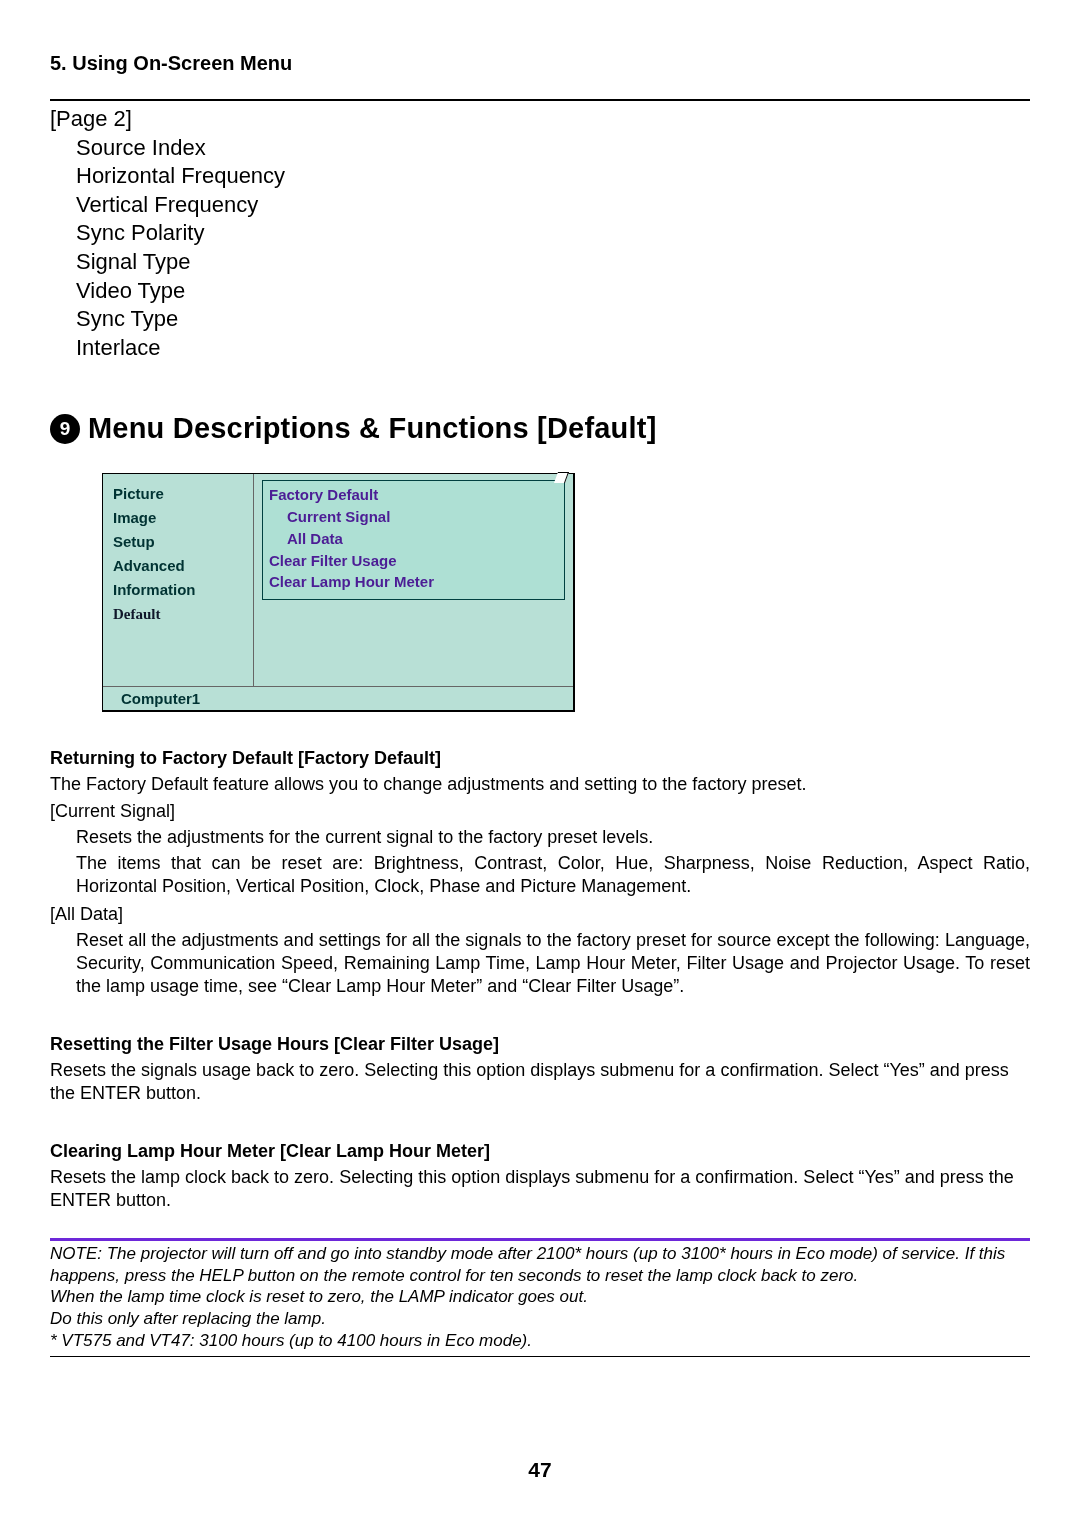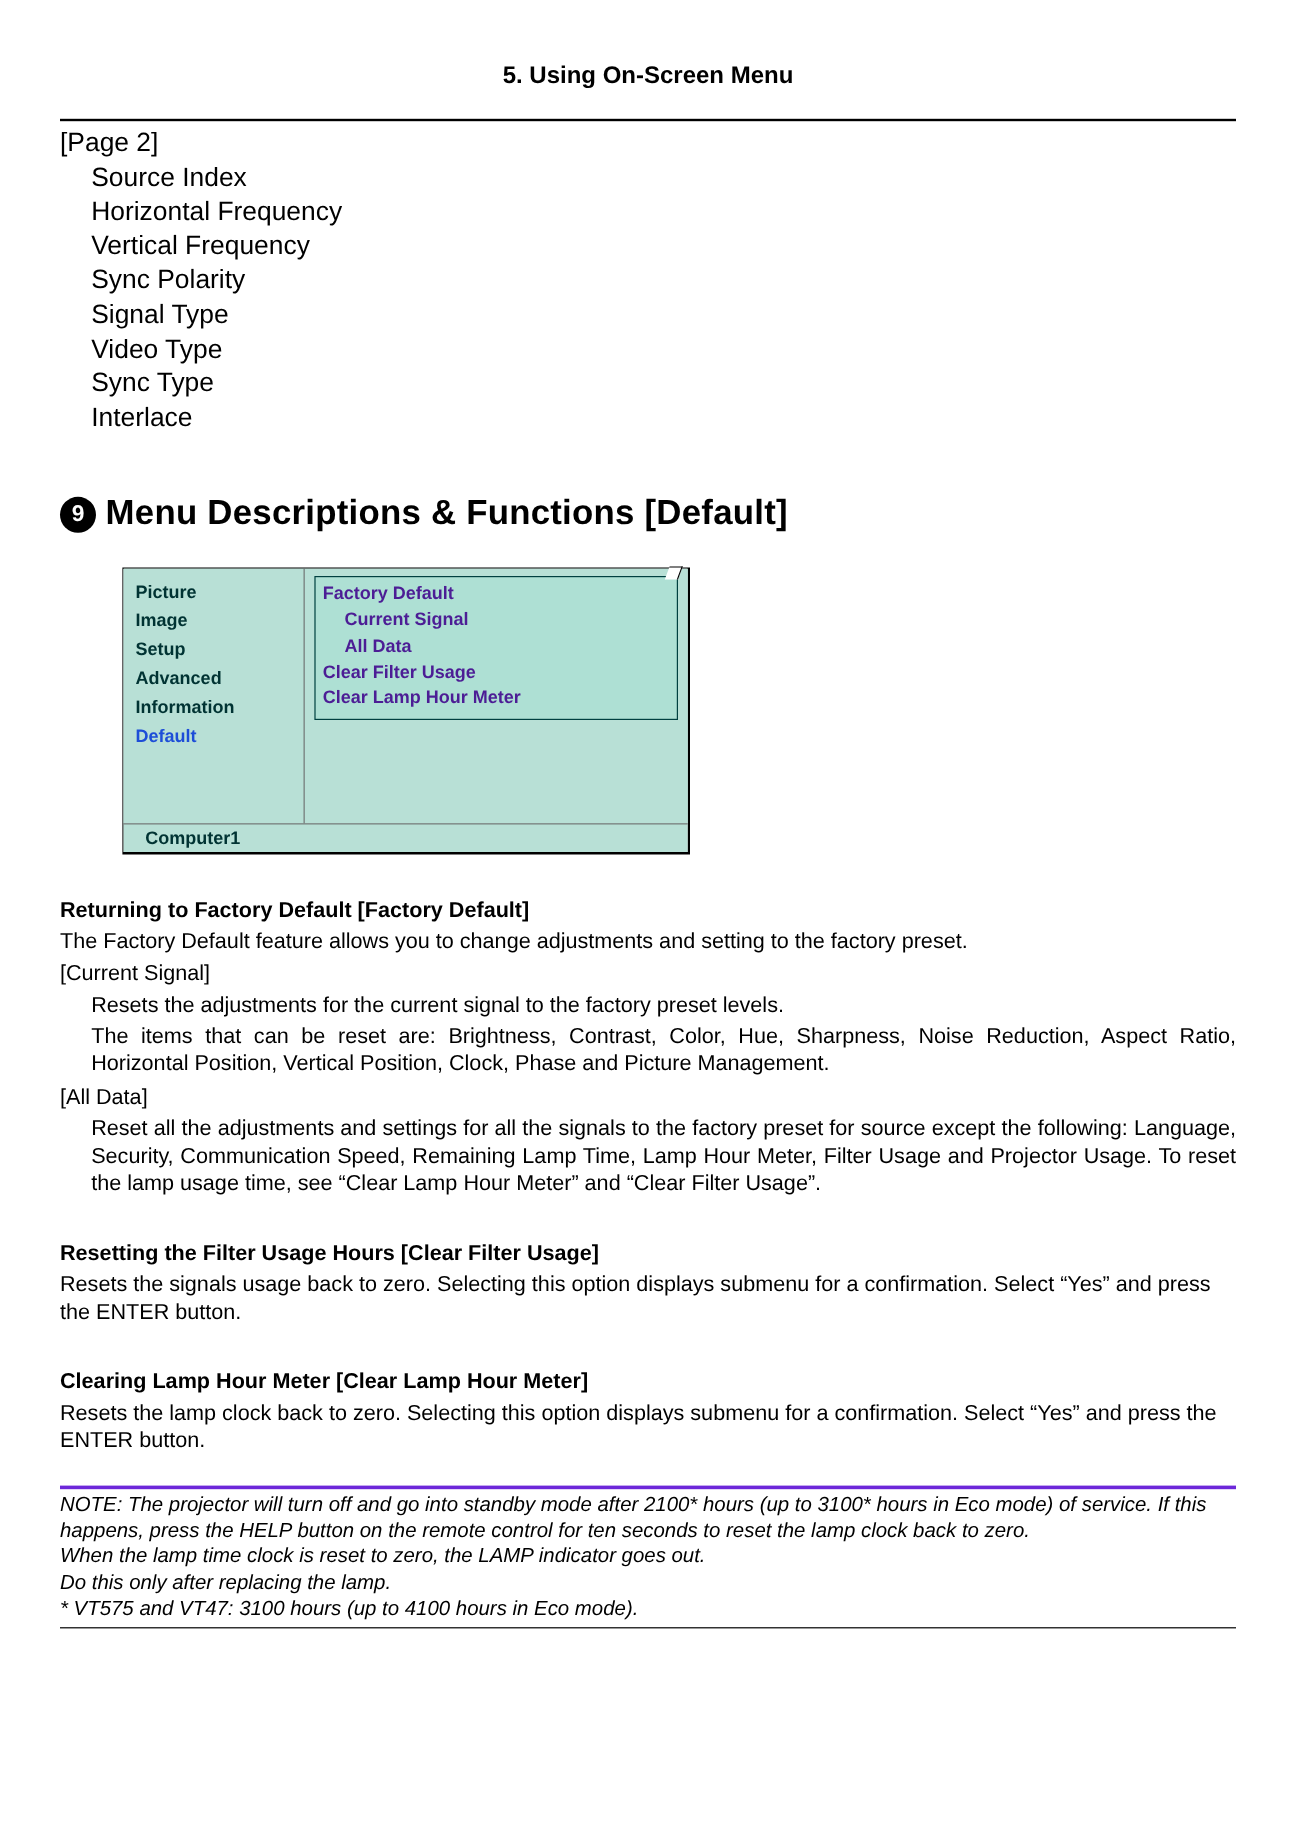--- a/index.html
+++ b/index.html
@@ -14,21 +14,21 @@
     height: 1526px;
     box-sizing: border-box;
     padding: 78px 50px 40px 50px;
     position: relative;
   }
   .top-rule {
     border-top: 2px solid #000;
     margin-bottom: 4px;
   }
   .header-title {
-    text-align: center;
+    text-align: left;
     font-weight: bold;
     font-size: 20px;
     margin-top: -26px;
     margin-bottom: 24px;
   }
   .page-list {
     font-size: 22px;
     line-height: 1.3;
   }
   .page-list .indent {
@@ -87,21 +87,22 @@
     width: 130px;
     padding: 8px 10px 60px 10px;
     background: #b8e0d6;
     border-right: 1px solid #666;
     font-weight: bold;
     color: #003333;
     font-size: 15px;
     line-height: 1.6;
   }
   .osd-left .selected {
-    color: #1d4ed8;
+    color: #0f172a;
+    font-family: Liberation Serif, serif;
   }
   .osd-right {
     flex: 1;
     padding: 6px 8px 40px 8px;
     background: #b8e0d6;
   }
   .osd-right-inner {
     border: 1px solid #004040;
     background: #aee0d4;
     padding: 3px 6px 6px 6px;
@@ -226,13 +227,14 @@
     <p>Resets the lamp clock back to zero. Selecting this option displays submenu for a confirmation. Select “Yes” and press the ENTER button.</p>
   </div>
 
   <div class="note-block">
     <div>NOTE: The projector will turn off and go into standby mode after 2100* hours (up to 3100* hours in Eco mode) of service. If this happens, press the HELP button on the remote control for ten seconds to reset the lamp clock back to zero.</div>
     <div>When the lamp time clock is reset to zero, the LAMP indicator goes out.</div>
     <div>Do this only after replacing the lamp.</div>
     <div>* VT575 and VT47: 3100 hours (up to 4100 hours in Eco mode).</div>
   </div>
 
+  <div class="page-num">47</div>
 </div>
 
 </body></html>

